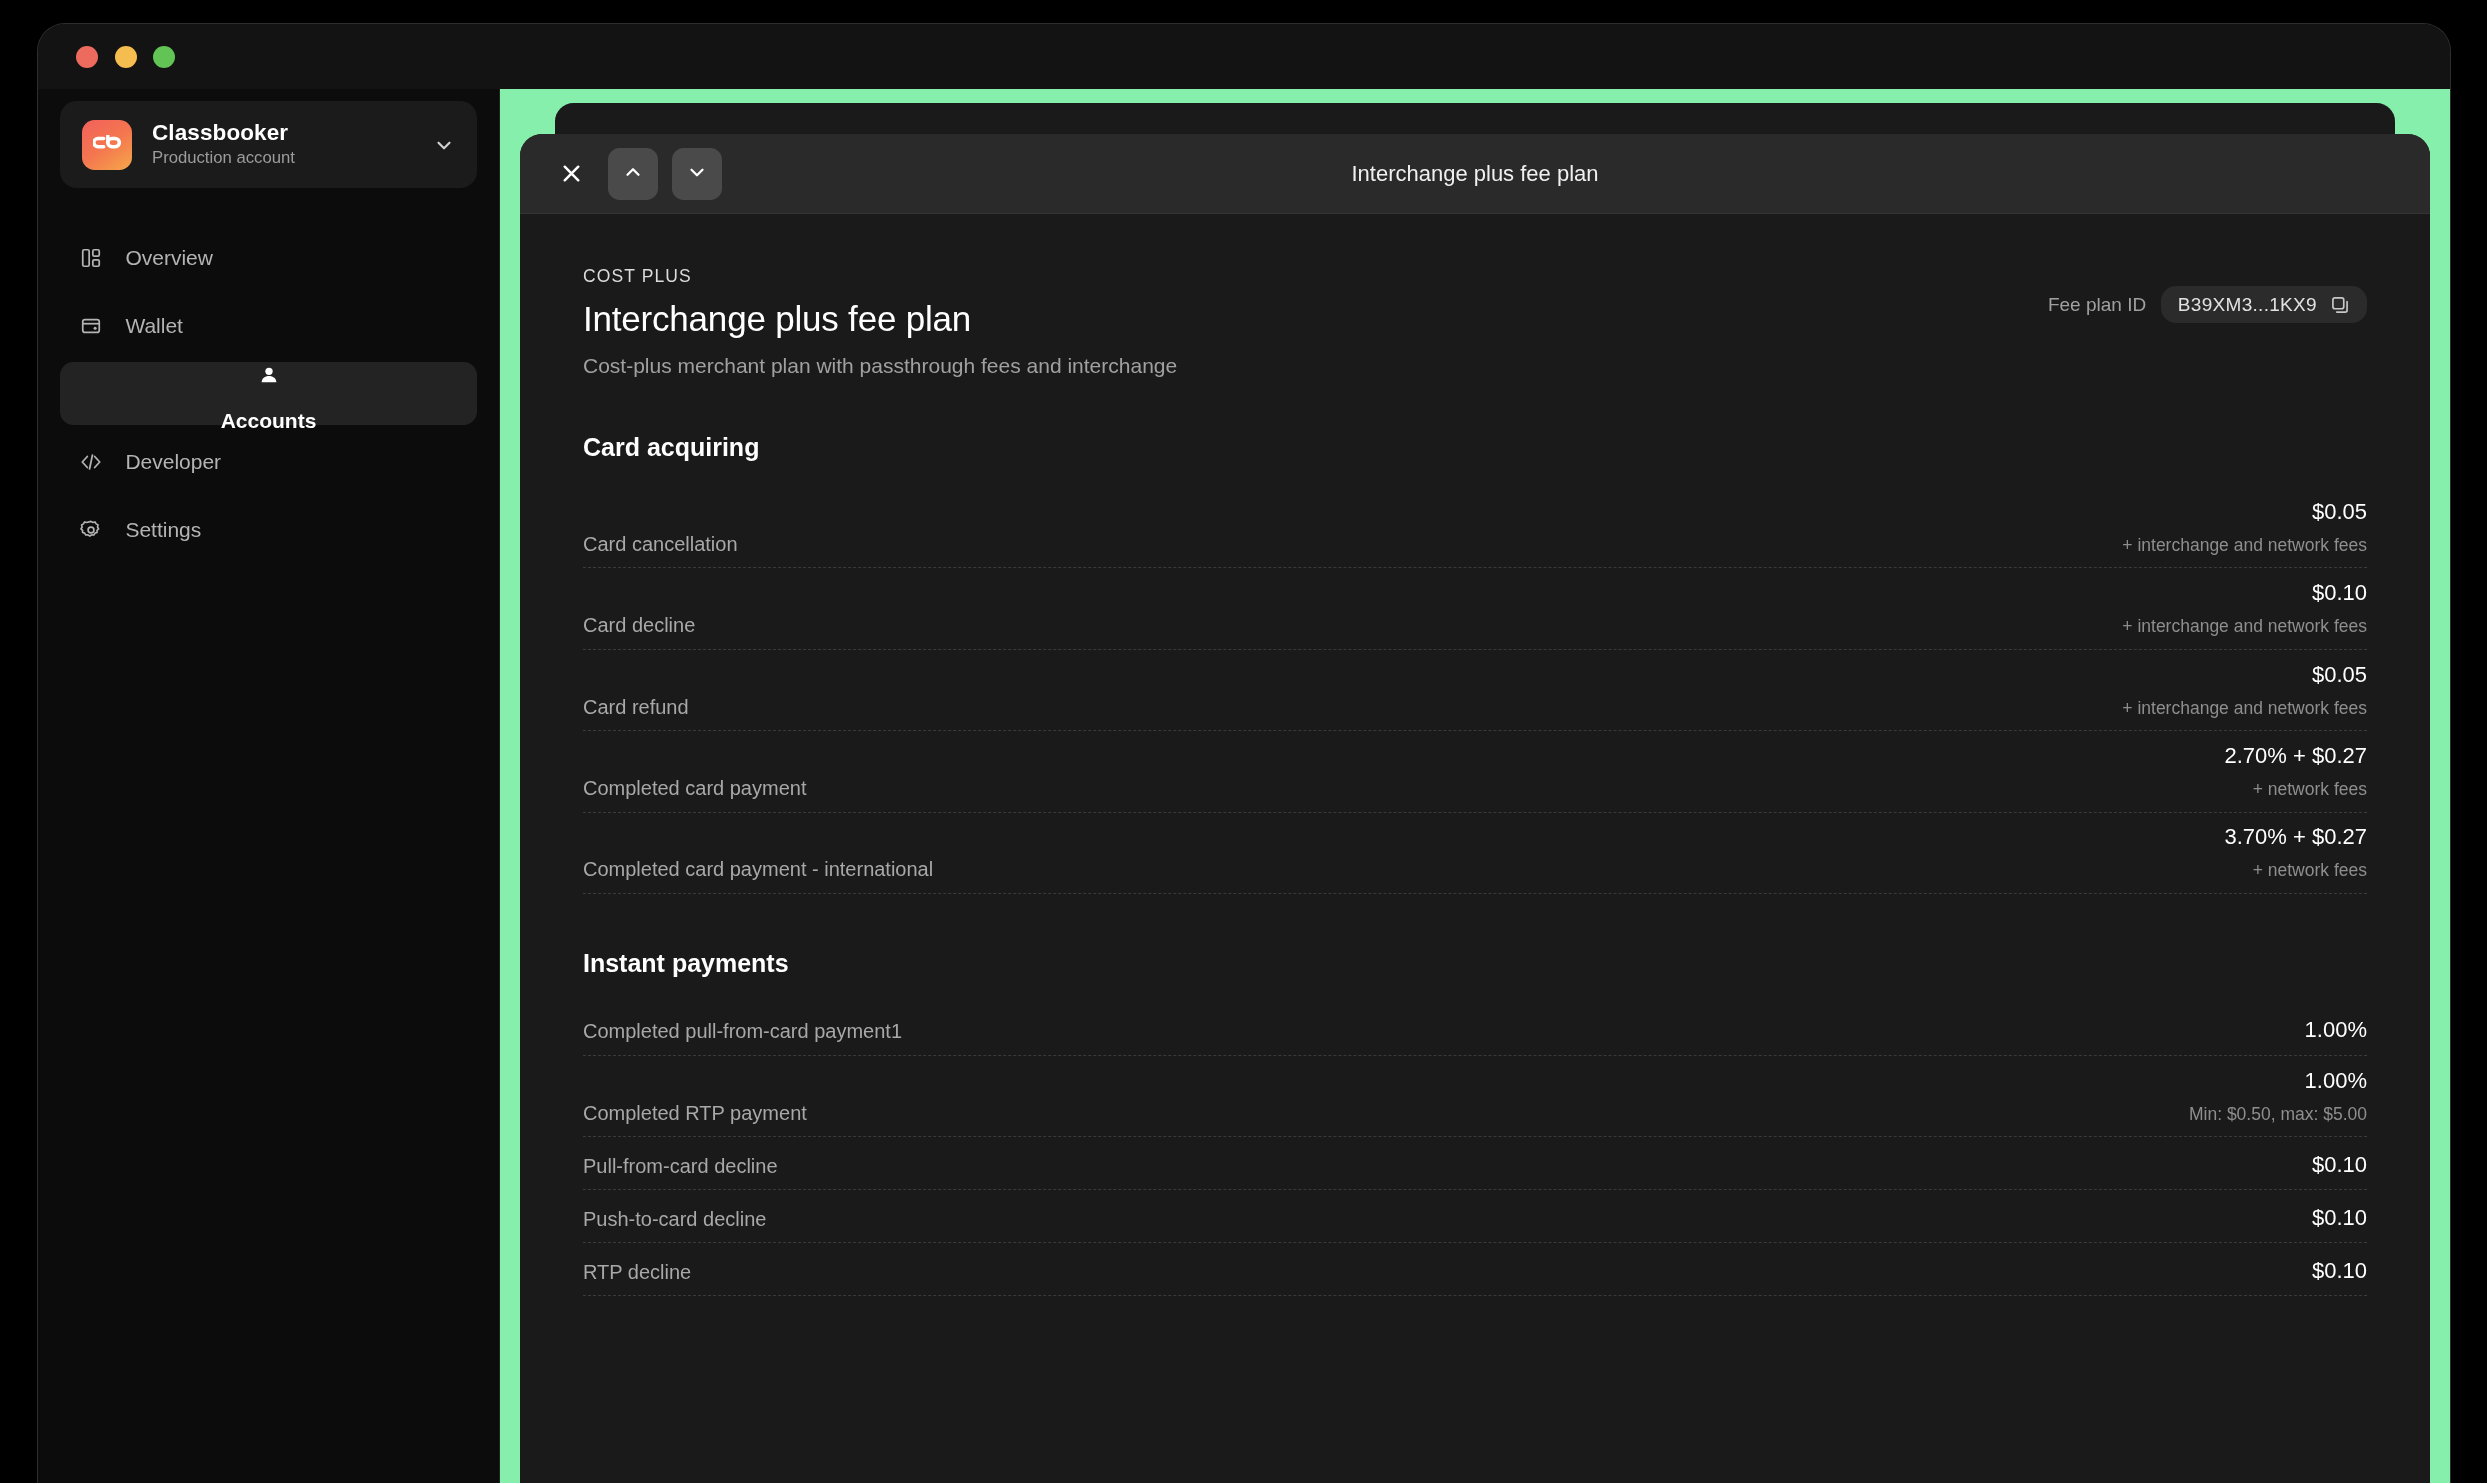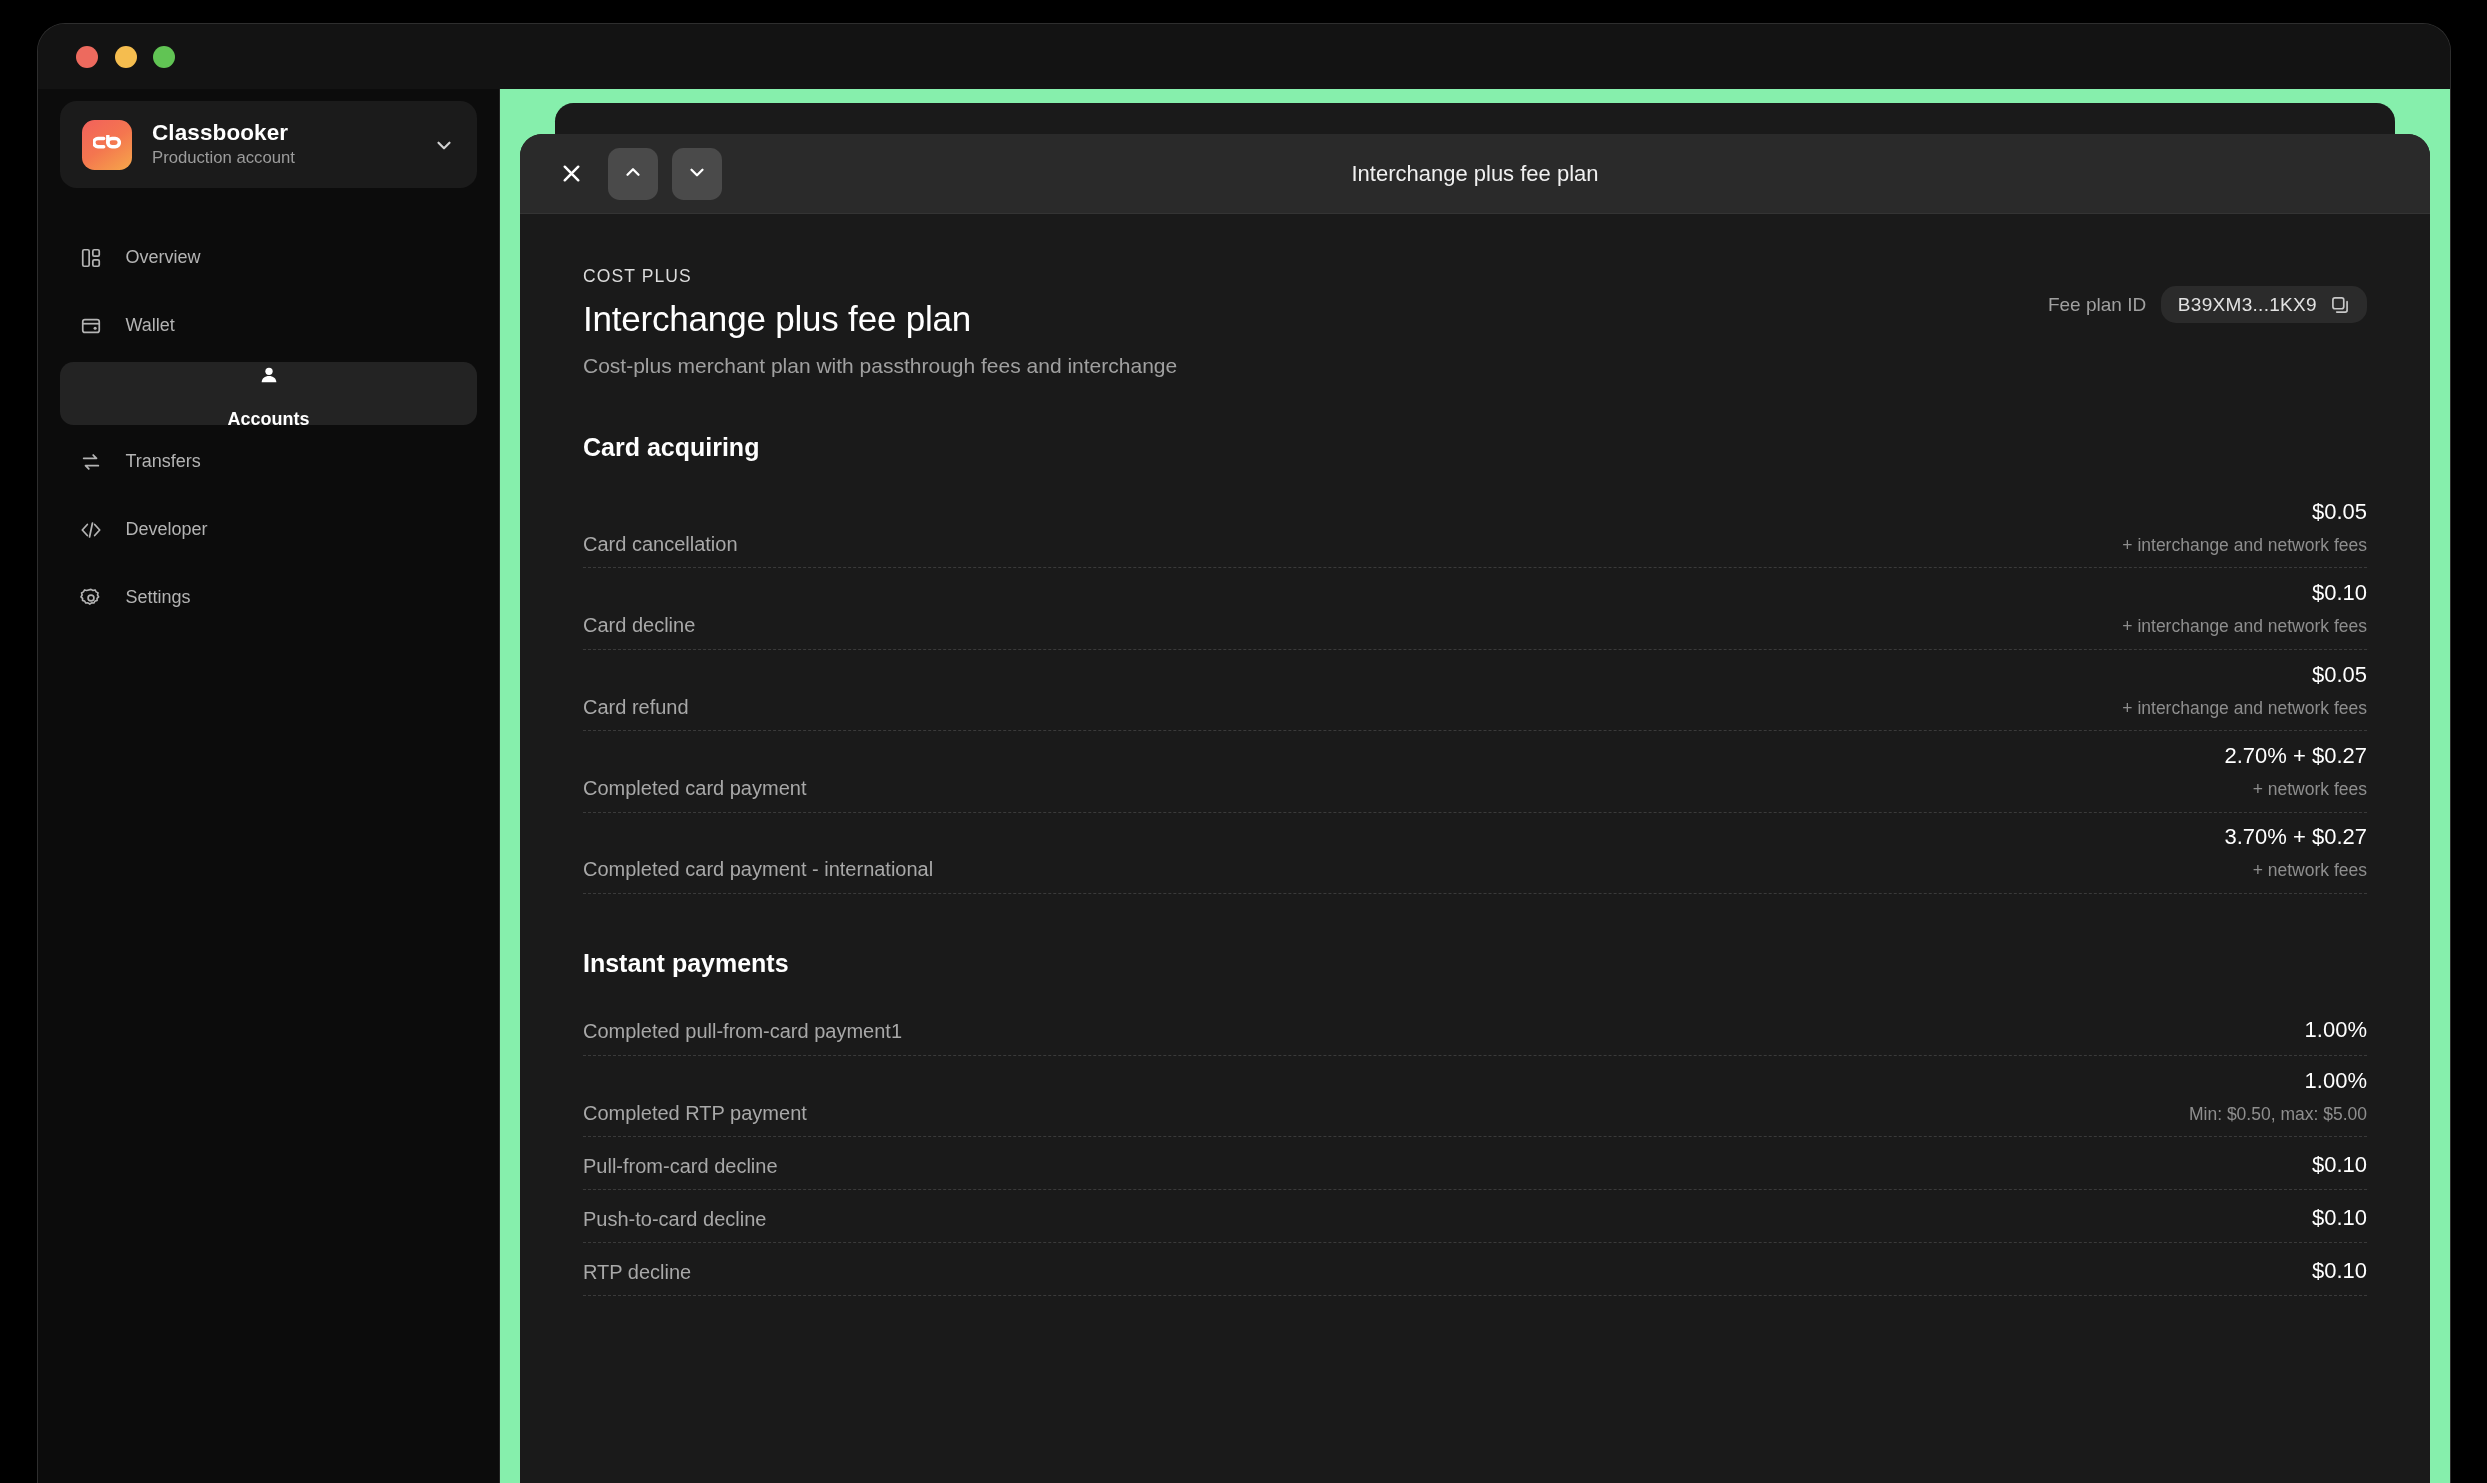--- a/index.html
+++ b/index.html
@@ -96,21 +96,21 @@
 
   .nav { display: flex; flex-direction: column; gap: 5px; }
   .nav-item {
     display: flex;
     align-items: center;
     gap: 22px;
     height: 63px;
     padding: 0 18.4px;
     border-radius: 13.4px;
     color: #b4b4b4;
-    font-size: 18px;
+    font-size: 21px;
   }
   .nav-item .nav-ico { flex: 0 0 25px; display: flex; align-items: center; justify-content: center; color: #b4b4b4; }
   .nav-item.active { background: #232323; color: #ffffff; font-weight: 700; flex-direction: column; }
   .nav-item.active .nav-ico { color: #ffffff; }
 
   
   .main {
     flex: 1 1 auto;
     position: relative;
     background: #86efac;
@@ -303,29 +303,20 @@
           <div class="nav-item active">
             <span class="nav-ico">
               <svg width="22" height="22" viewBox="0 0 24 24" fill="none">
                 <circle cx="12" cy="8" r="4" fill="currentColor"></circle>
                 <path d="M4 20 c0 -4.4 3.6 -7 8 -7 s8 2.6 8 7 z" fill="currentColor"></path>
               </svg>
             </span>
             <span>Accounts</span>
           </div>
 
-          <div class="nav-item">
-            <span class="nav-ico">
-              <svg width="22" height="22" viewBox="0 0 24 24" fill="none">
-                <path d="M4 8 H18 l-3.6 -3.6" stroke="currentColor" stroke-width="1.9" stroke-linecap="round" stroke-linejoin="round" fill="none"></path>
-                <path d="M20 16 H6 l3.6 3.6" stroke="currentColor" stroke-width="1.9" stroke-linecap="round" stroke-linejoin="round" fill="none"></path>
-              </svg>
-            </span>
-            <span>Transfers</span>
-          </div>
 
           <div class="nav-item">
             <span class="nav-ico">
               <svg width="22" height="22" viewBox="0 0 24 24" fill="none">
                 <path d="M8 6 L2.5 12 L8 18" stroke="currentColor" stroke-width="1.9" stroke-linecap="round" stroke-linejoin="round" fill="none"></path>
                 <path d="M16 6 L21.5 12 L16 18" stroke="currentColor" stroke-width="1.9" stroke-linecap="round" stroke-linejoin="round" fill="none"></path>
                 <path d="M13.6 4.4 L10.4 19.6" stroke="currentColor" stroke-width="1.9" stroke-linecap="round"></path>
               </svg>
             </span>
             <span>Developer</span>

